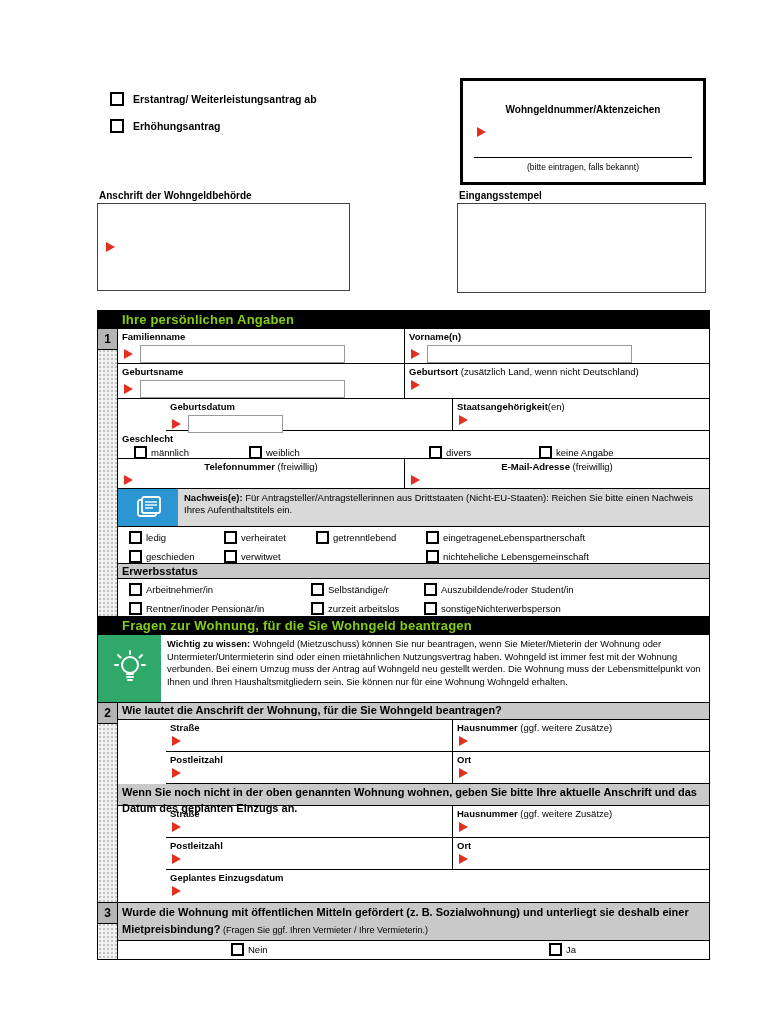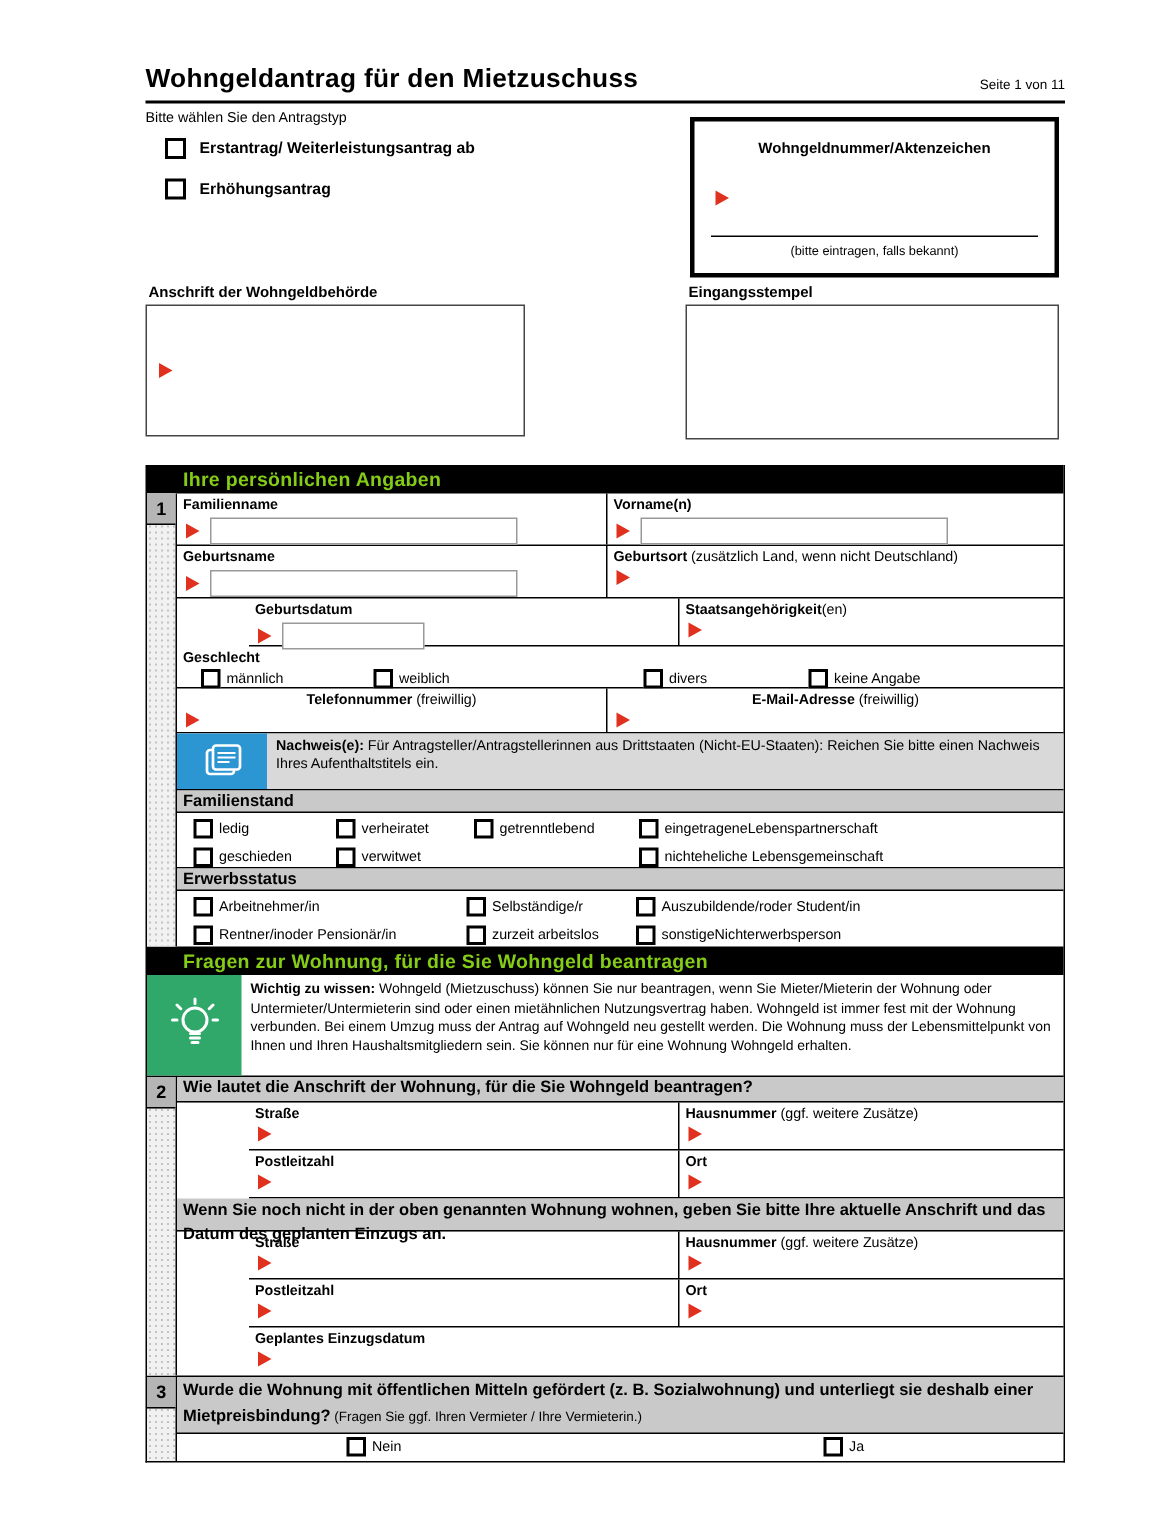--- a/index.html
+++ b/index.html
@@ -18,21 +18,21 @@
 
   
   .antragstyp { position:absolute; left:110px; top:92px; }
   .antragstyp .opt-top { display:flex; align-items:center; gap:9px; margin-bottom:13px;
                          font-size:10.5px; font-weight:bold; }
   .cb { width:14px; height:14px; border:2px solid #000; background:#fff; flex:0 0 auto; }
   .cb.small { width:13px; height:13px; }
 
   .wg-box { position:absolute; left:460px; top:78px; width:246px; height:107px;
             border:3px solid #000; }
-  .wg-title { text-align:center; font-weight:bold; font-size:10px; margin-top:13px; }
+  .wg-title { text-align:center; font-weight:bold; font-size:10px; margin-top:23px; }
   .wg-line  { position:absolute; left:11px; right:11px; top:76px; border-top:1.5px solid #000; }
   .wg-hint  { position:absolute; left:0; right:0; top:81px; text-align:center; font-size:8.5px; }
 
   .arr { width:0; height:0; border-top:5px solid transparent; border-bottom:5px solid transparent;
          border-left:9px solid #e0301e; flex:0 0 auto; }
 
   .lbl-behoerde { position:absolute; left:99px;  top:190px; font-size:10px; font-weight:bold; }
   .lbl-stempel  { position:absolute; left:459px; top:190px; font-size:10px; font-weight:bold; }
   .box-behoerde { position:absolute; left:97px;  top:203px; width:253px; height:88px; border:1.5px solid #444; }
   .box-behoerde .arr { position:absolute; left:8px; top:38px; }
@@ -88,27 +88,20 @@
   
   .h35 { height:35px; } .h32 { height:32px;margin-left:48px; } .h28 { height:28px; } .h30 { height:30px;text-align:center; }
   .h37 { height:37px; } .h15 { height:15px; } .h17 { height:17px; } .h34 { height:22px; }
   .h38 { height:38px; } .h18 { height:18px; } .h68 { height:68px; }
 </style>
 </head>
 <body>
 
 <div class="page">
 
-  <div class="hdr">
-    <div class="hdr-row">
-      <div class="title">Wohngeldantrag für den Mietzuschuss</div>
-      <div class="pageno">Seite 1 von 11</div>
-    </div>
-    <div class="subtitle">Bitte wählen Sie den Antragstyp</div>
-  </div>
 
   <div class="antragstyp">
     <div class="opt-top">
       <span class="cb"></span>
       <span>Erstantrag/ Weiterleistungsantrag ab</span>
     </div>
     <div class="opt-top">
       <span class="cb"></span>
       <span>Erhöhungsantrag</span>
     </div>
@@ -236,21 +229,20 @@
               <rect x="7" y="6" width="18" height="16" rx="2" fill="none" stroke="#fff" stroke-width="1.8"></rect>
               <rect x="11" y="3" width="18" height="16" rx="2" fill="#2b96d2" stroke="#fff" stroke-width="1.8"></rect>
               <line x1="14" y1="8" x2="26" y2="8" stroke="#fff" stroke-width="1.4"></line>
               <line x1="14" y1="11" x2="26" y2="11" stroke="#fff" stroke-width="1.4"></line>
               <line x1="14" y1="14" x2="22" y2="14" stroke="#fff" stroke-width="1.4"></line>
             </svg>
           </div>
           <div class="note-text"><b>Nachweis(e):</b><span> Für Antragsteller/Antragstellerinnen aus Drittstaaten (Nicht-EU-Staaten): Reichen Sie bitte einen Nachweis Ihres Aufenthaltstitels ein.</span></div>
         </div>
 
-        <div class="grayhdr h15">Familienstand</div>
 
         <div class="trow h37">
           <div class="cell full">
             <div class="optrow">
               <span class="opt" style="left:7px">
                   <span class="cb small"></span>
                   <span>ledig</span>
                 </span>
               <span class="opt" style="left:102px">
                   <span class="cb small"></span>

